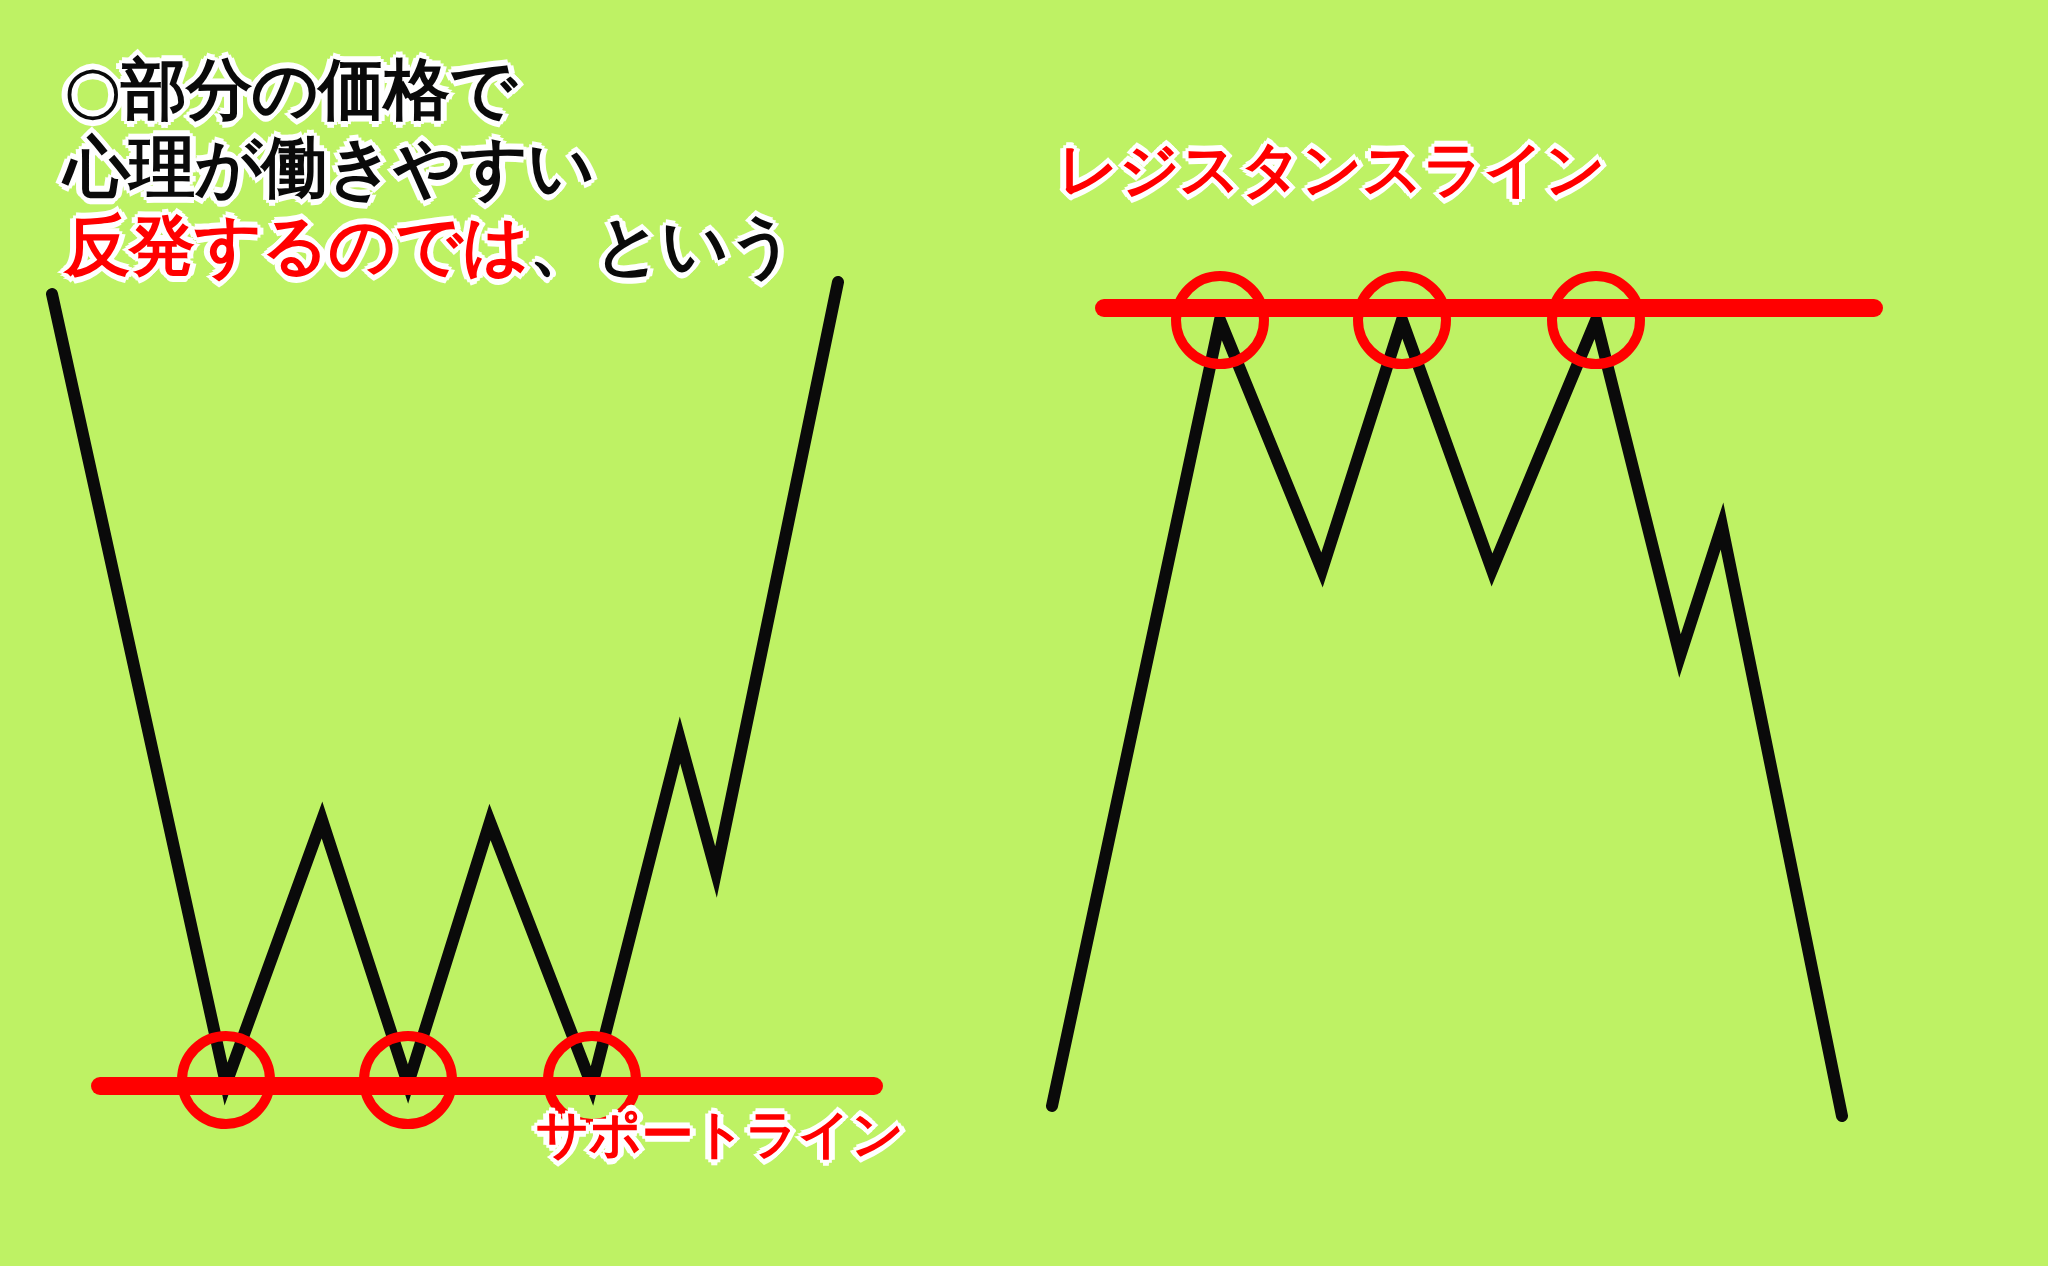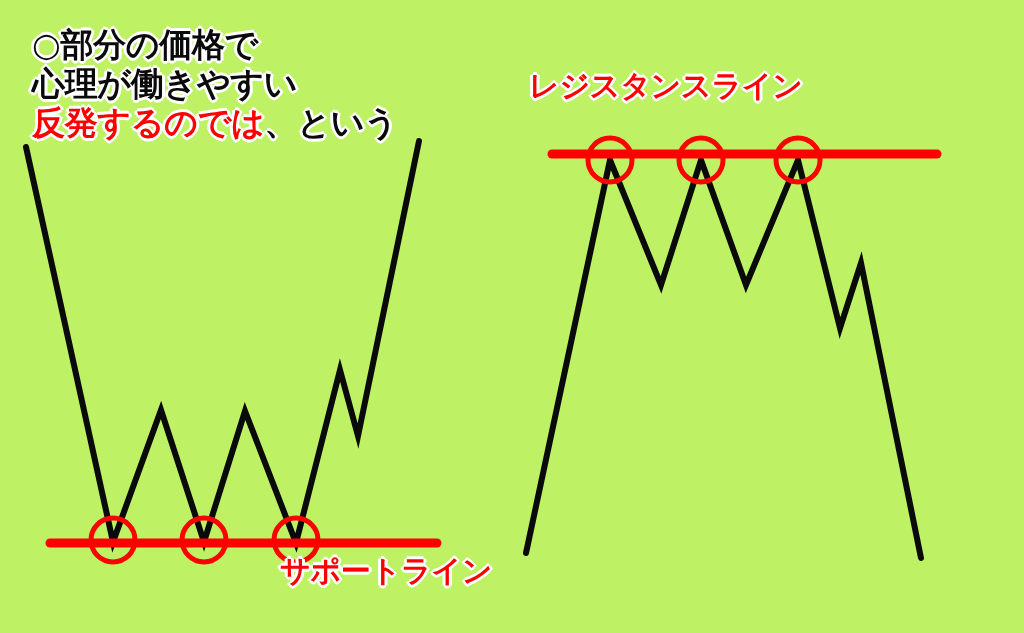--- a/index.html
+++ b/index.html
@@ -49,23 +49,23 @@
   .clr-red   { color: #ff0000; }
 
   #annotation-block {
     left: 32px;
     top: 26px;
     font-size: 33px;
   }
   #annotation-block .line { display: block; height: 39px; }
 
   #support-label {
-    left: 280px;
+    left: 268px;
     top: 553px;
-    font-size: 30px;
+    font-size: 26px;
   }
   #resistance-label {
     left: 529px;
     top: 68px;
     font-size: 30px;
   }
 </style>
 </head>
 <body>
 

